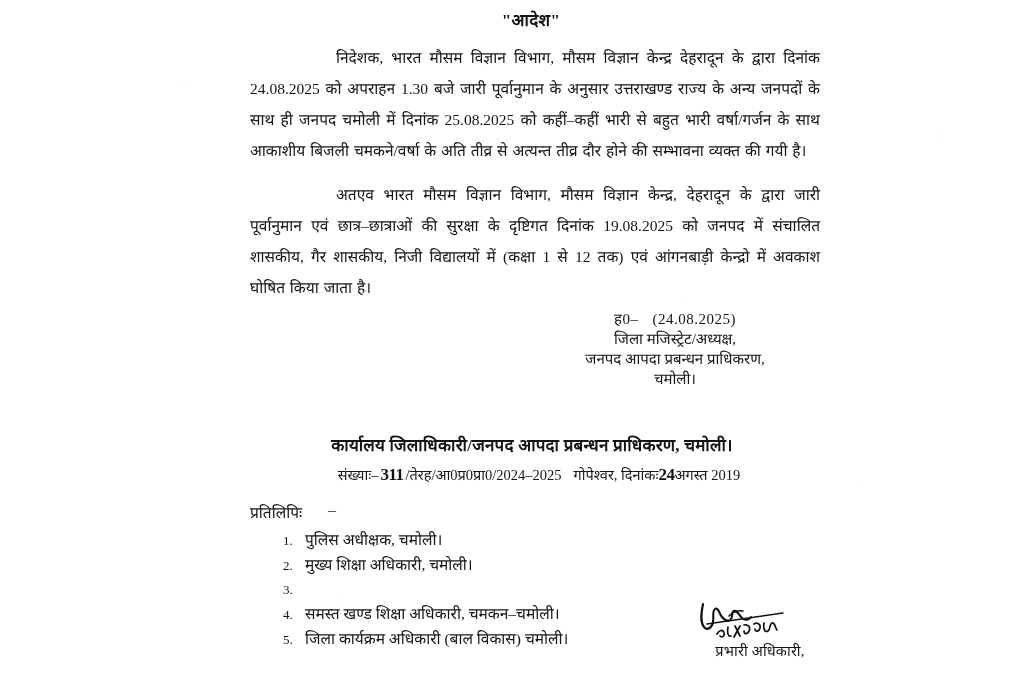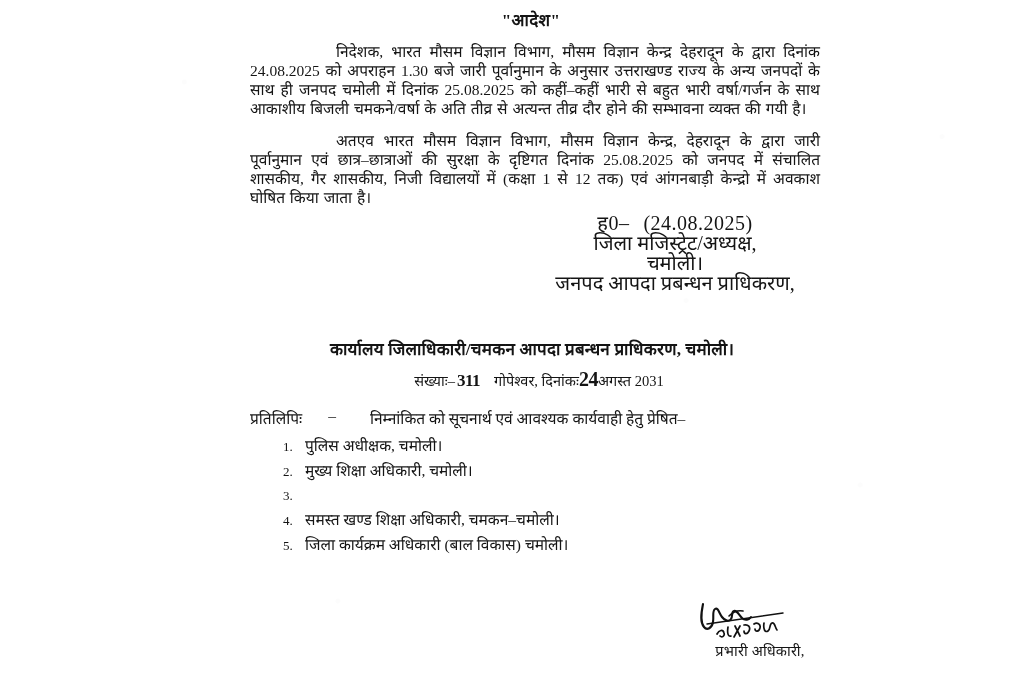--- a/index.html
+++ b/index.html
@@ -45,37 +45,37 @@
     font-size: 17px;
     font-weight: 700;
     letter-spacing: 0.3px;
     margin: 8px 0 0 0;
     padding-right: 8px;
   }
 
   
   .para {
     font-size: 15.5px;
-    line-height: 19px;
+    line-height: 31px;
     text-align: justify;
     text-align-last: left;
     margin: 10px 0 0 0;
     text-indent: 86px;
     word-spacing: 1px;
   }
   .para.p1 { margin-top: 11px; }
   .para.p2 { margin-top: 13px; }
   .para.p3 { margin-top: 13px; }
 
   
   .sign-block {
     margin-top: 6px;
     margin-left: 290px;
     text-align: center;
-    font-size: 20px;
+    font-size: 15px;
     line-height: 20px;
     width: 270px;
   }
   .sign-line-1 {
     letter-spacing: 0.5px;
   }
   .sign-ho { margin-right: 14px; }
 
   
   .office-head {
@@ -96,21 +96,21 @@
     padding-left: 8px;
   }
   .num-handwritten {
     font-weight: 700;
     font-size: 17px;
     letter-spacing: -0.5px;
     margin: 0 2px;
   }
   .date-handwritten {
     font-weight: 700;
-    font-size: 20px;
+    font-size: 17px;
     letter-spacing: -0.5px;
   }
   .num-gap { display: inline-block; width: 12px; }
 
   
   .copy-to {
     margin-top: 16px;
     font-size: 15.5px;
     display: flex;
     gap: 22px;
@@ -162,41 +162,40 @@
 
 <div id="page">
 
   <div class="paper-noise"></div>
 
   <div class="doc-body">
 
     <div class="title">"आदेश"</div>
 
     <p class="para p1">निदेशक, भारत मौसम विज्ञान विभाग, मौसम विज्ञान केन्द्र देहरादून के द्वारा दिनांक 24.08.2025 को अपराहन 1.30 बजे जारी पूर्वानुमान के अनुसार उत्तराखण्ड राज्य के अन्य जनपदों के साथ ही जनपद चमोली में दिनांक 25.08.2025 को कहीं–कहीं भारी से बहुत भारी वर्षा/गर्जन के साथ आकाशीय बिजली चमकने/वर्षा के अति तीव्र से अत्यन्त तीव्र दौर होने की सम्भावना व्यक्त की गयी है।</p>
-    <p class="para p2">अतएव भारत मौसम विज्ञान विभाग, मौसम विज्ञान केन्द्र, देहरादून के द्वारा जारी पूर्वानुमान एवं छात्र–छात्राओं की सुरक्षा के दृष्टिगत दिनांक 25.08.2025 को जनपद में संचालित शासकीय, गैर शासकीय, निजी विद्यालयों में (कक्षा 1 से 12 तक) एवं आंगनबाड़ी केन्द्रो में अवकाश घोषित किया जाता है।</p>
+    <p class="para p2">अतएव भारत मौसम विज्ञान विभाग, मौसम विज्ञान केन्द्र, देहरादून के द्वारा जारी पूर्वानुमान एवं छात्र–छात्राओं की सुरक्षा के दृष्टिगत दिनांक 19.08.2025 को जनपद में संचालित शासकीय, गैर शासकीय, निजी विद्यालयों में (कक्षा 1 से 12 तक) एवं आंगनबाड़ी केन्द्रो में अवकाश घोषित किया जाता है।</p>
 
     <div class="sign-block">
       <div class="sign-line-1">
         <span class="sign-ho">ह0–</span><span>(24.08.2025)</span>
       </div>
       <div>जिला मजिस्ट्रेट/अध्यक्ष,</div>
+      <div>जनपद आपदा प्रबन्धन प्राधिकरण,</div>
       <div>चमोली।</div>
-      <div>जनपद आपदा प्रबन्धन प्राधिकरण,</div>
-    </div>
-
-    <div class="office-head">कार्यालय जिलाधिकारी/चमकन आपदा प्रबन्धन प्राधिकरण, चमोली।</div>
+    </div>
+
+    <div class="office-head">कार्यालय जिलाधिकारी/जनपद आपदा प्रबन्धन प्राधिकरण, चमोली।</div>
 
     <div class="number-line">
-      <span>संख्याः–</span><span class="num-handwritten">311</span><span class="num-gap"></span><span>गोपेश्वर,</span>&nbsp;<span>दिनांकः</span><span class="date-handwritten">24</span><span>अगस्त 2031</span>
+      <span>संख्याः–</span><span class="num-handwritten">311</span><span>/तेरह/आ0प्र0प्रा0/2024–2025</span><span class="num-gap"></span><span>गोपेश्वर,</span>&nbsp;<span>दिनांकः</span><span class="date-handwritten">24</span><span>अगस्त 2019</span>
     </div>
 
     <div class="copy-to">
       <span class="label">प्रतिलिपिः</span>
       <span class="dash">–</span>
-      <span class="text">निम्नांकित को सूचनार्थ एवं आवश्यक कार्यवाही हेतु प्रेषित–</span>
     </div>
 
     <ol class="list">
       <li>
         <span class="idx">1.</span>
         <span class="item-text">पुलिस अधीक्षक, चमोली।</span>
       </li>
       <li>
         <span class="idx">2.</span>
         <span class="item-text">मुख्य शिक्षा अधिकारी, चमोली।</span>

